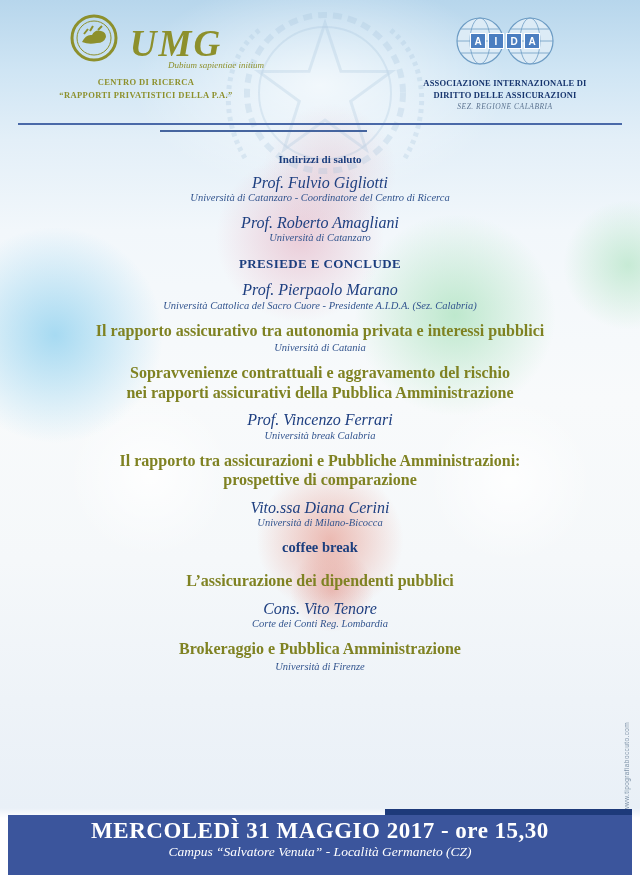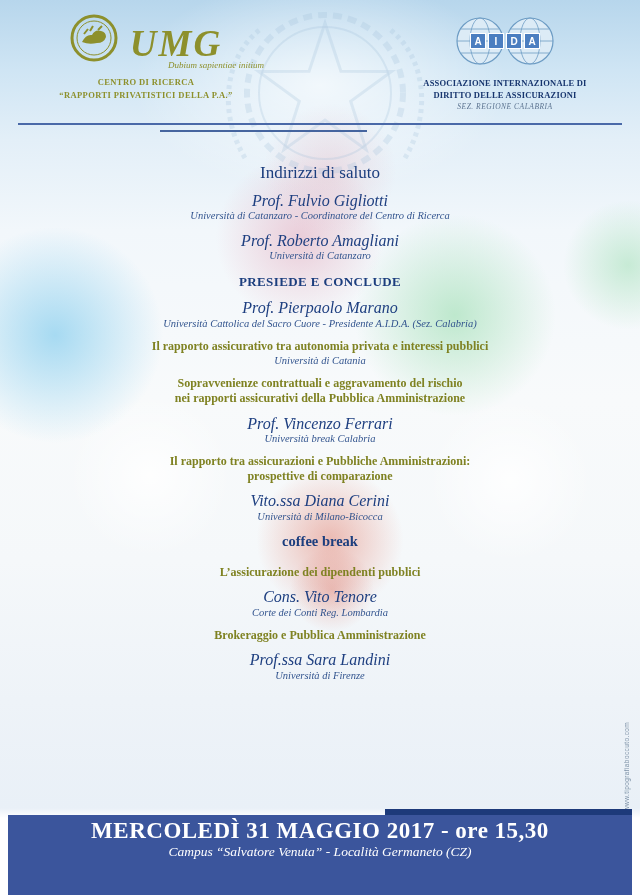--- a/index.html
+++ b/index.html
@@ -44,30 +44,30 @@
 
   .rule-full{border-top:2px solid #4a69a8;margin:10px 18px 0 18px;}
   .rule-short{border-top:2px solid #46659f;width:207px;margin:5px 0 0 160px;}
 
   .title{ text-align:center;color:#2b4894;font-weight:bold;font-size:36px;line-height:1.06;
     letter-spacing:1px;margin-top:9px;}
 
   
   .program{display:flex;flex-direction:column;align-items:center;text-align:center;margin-top:6px;}
   .p-item{white-space:pre-line;}
-  .p-section{color:#1c3e7e;font-weight:normal;font-size:17px;margin-top:25px;margin-bottom:1px;}
+  .p-section{color:#1c3e7e;font-weight:bold;font-size:11px;margin-top:15px;margin-bottom:1px;}
   .p-section-caps{color:#1c3e7e;font-weight:bold;font-size:13px;letter-spacing:.4px;margin-top:10px;margin-bottom:1px;}
   .p-name{color:#1e3f80;font-style:italic;font-size:16px;line-height:1.08;margin-top:8px;}
   .p-affil{color:#32548e;font-style:italic;font-size:10.5px;margin-bottom:2px;line-height:1.25;}
-  .p-topic{color:#7f8222;font-weight:bold;font-size:12px;margin-top:7px;margin-bottom:1px;line-height:1.22;}
+  .p-topic{color:#7f8222;font-weight:bold;font-size:16px;margin-top:7px;margin-bottom:1px;line-height:1.22;}
   .p-break{color:#1c3e7e;font-weight:bold;font-size:14.5px;margin:8px 5px;}
 
   
   .footer-strip{position:absolute;left:385px;right:8px;top:809px;height:6px;background:#1d3a7a;}
-  .footer-bar{position:absolute;left:8px;right:8px;top:815px;height:80px;background:#3b559c;
+  .footer-bar{position:absolute;left:8px;right:8px;top:815px;height:60px;background:#3b559c;
     color:#fff;text-align:center;}
   .f-date{font-weight:bold;font-size:23px;letter-spacing:.5px;margin-top:3px;}
   .f-venue{font-style:italic;font-size:13.5px;line-height:1.18;}
 
   .credit{position:absolute;right:10px;top:733px;height:78px;writing-mode:vertical-rl;
     transform:rotate(180deg);font-family:"Liberation Sans",sans-serif;font-size:6.5px;
     color:#7f93a8;letter-spacing:.4px;}
 </style>
 </head>
 <body>
@@ -154,21 +154,20 @@
         <div class="p-item p-affil">Università break Calabria</div>
         <div class="p-item p-topic">Il rapporto tra assicurazioni e Pubbliche Amministrazioni:
 prospettive di comparazione</div>
         <div class="p-item p-name">Vito.ssa Diana Cerini</div>
         <div class="p-item p-affil">Università di Milano-Bicocca</div>
         <div class="p-item p-break">coffee break</div>
         <div class="p-item p-topic">L’assicurazione dei dipendenti pubblici</div>
         <div class="p-item p-name">Cons. Vito Tenore</div>
         <div class="p-item p-affil">Corte dei Conti Reg. Lombardia</div>
         <div class="p-item p-topic">Brokeraggio e Pubblica Amministrazione</div>
-        <div class="p-item p-name">Prof.ssa Sara Landini</div>
         <div class="p-item p-affil">Università di Firenze</div>
       </div>
 
     <div class="credit">www.tipografiaboccuto.com</div>
 
     <div class="footer-strip"></div>
     <div class="footer-bar">
       <div class="f-date">MERCOLEDÌ 31 MAGGIO 2017 - ore 15,30</div>
       <div class="f-venue">Campus “Salvatore Venuta” - Località Germaneto (CZ)</div>
     </div>

